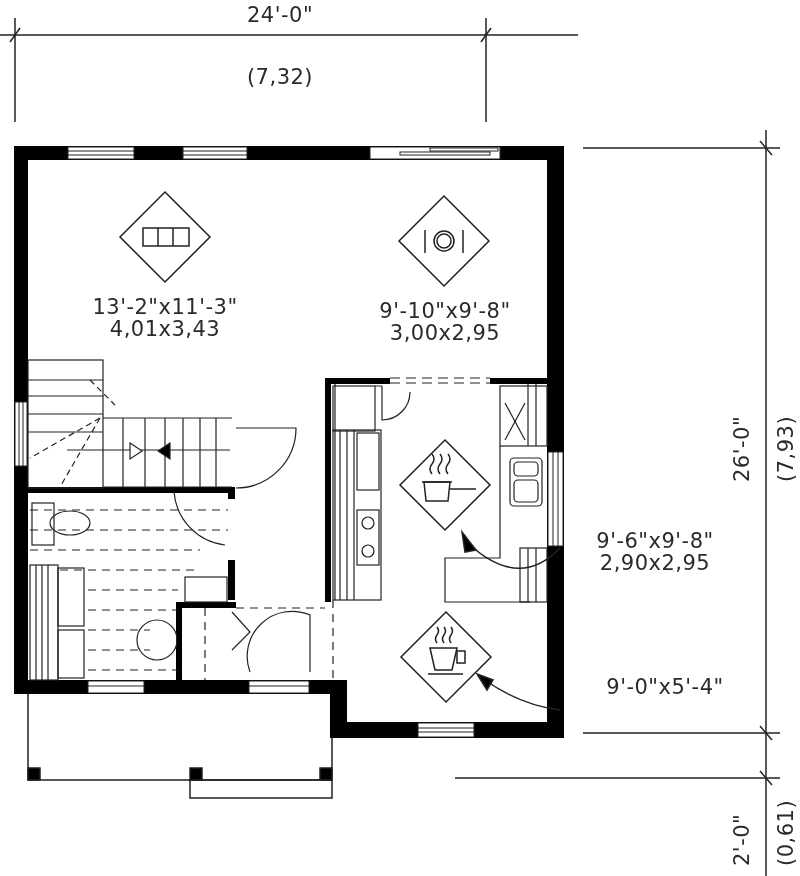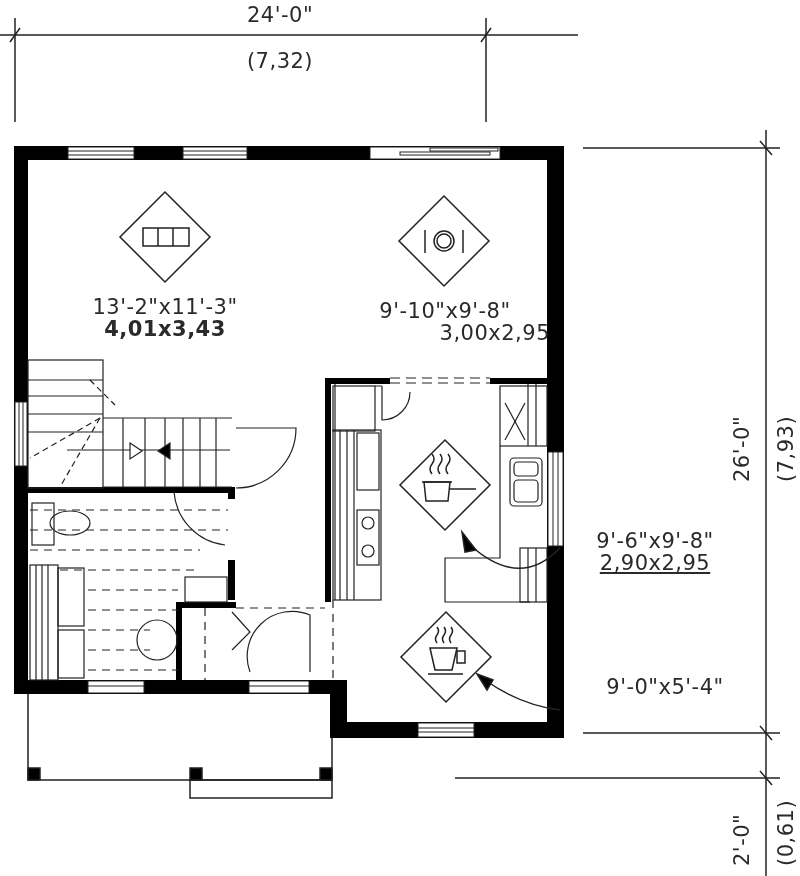--- a/index.html
+++ b/index.html
@@ -208,33 +208,33 @@
     <path d="M430 648 L435 670 L452 670 L457 648 Z"></path>
     <rect x="457" y="651" width="8" height="12"></rect>
     <line x1="428" y1="674" x2="463" y2="674"></line>
     <path d="M437 643 q-3 -4 0 -8 q3 -4 0 -8"></path>
     <path d="M444 643 q-3 -4 0 -8 q3 -4 0 -8"></path>
     <path d="M451 643 q-3 -4 0 -8 q3 -4 0 -8"></path>
   </g>
 </svg>
 
 <div class="lbl" style="left:220px; top:4px; width:120px;">24'-0"</div>
-<div class="lbl" style="left:220px; top:50px; width:120px;">(7,32)</div>
+<div class="lbl" style="left:220px; top:66px; width:120px;">(7,32)</div>
 <div class="vlbl" style="left:730px; top:482px;">26'-0"</div>
 <div class="vlbl" style="left:774px; top:482px;">(7,93)</div>
 <div class="vlbl" style="left:730px; top:866px;">2'-0"</div>
 <div class="vlbl" style="left:774px; top:866px;">(0,61)</div>
 
 <div class="room-label" style="left:60px; top:296px; width:210px;">
   <div class="lbl" style="position:static;">13'-2"x11'-3"</div>
-  <div class="lbl" style="position:static;font-weight:bold;">4,01x3,43</div>
+  <div class="lbl" style="position:static;">4,01x3,43</div>
 </div>
 <div class="room-label" style="left:340px; top:300px; width:210px;">
   <div class="lbl" style="position:static;">9'-10"x9'-8"</div>
-  <div class="lbl" style="position:static;text-align:right;">3,00x2,95</div>
+  <div class="lbl" style="position:static;">3,00x2,95</div>
 </div>
 <div class="room-label" style="left:565px; top:530px; width:180px;">
   <div class="lbl" style="position:static;">9'-6"x9'-8"</div>
-  <div class="lbl" style="position:static;text-decoration:underline;">2,90x2,95</div>
+  <div class="lbl" style="position:static;">2,90x2,95</div>
 </div>
 <div class="room-label" style="left:575px; top:676px; width:180px;">
   <div class="lbl" style="position:static;">9'-0"x5'-4"</div>
 </div>
 
 </body></html>

